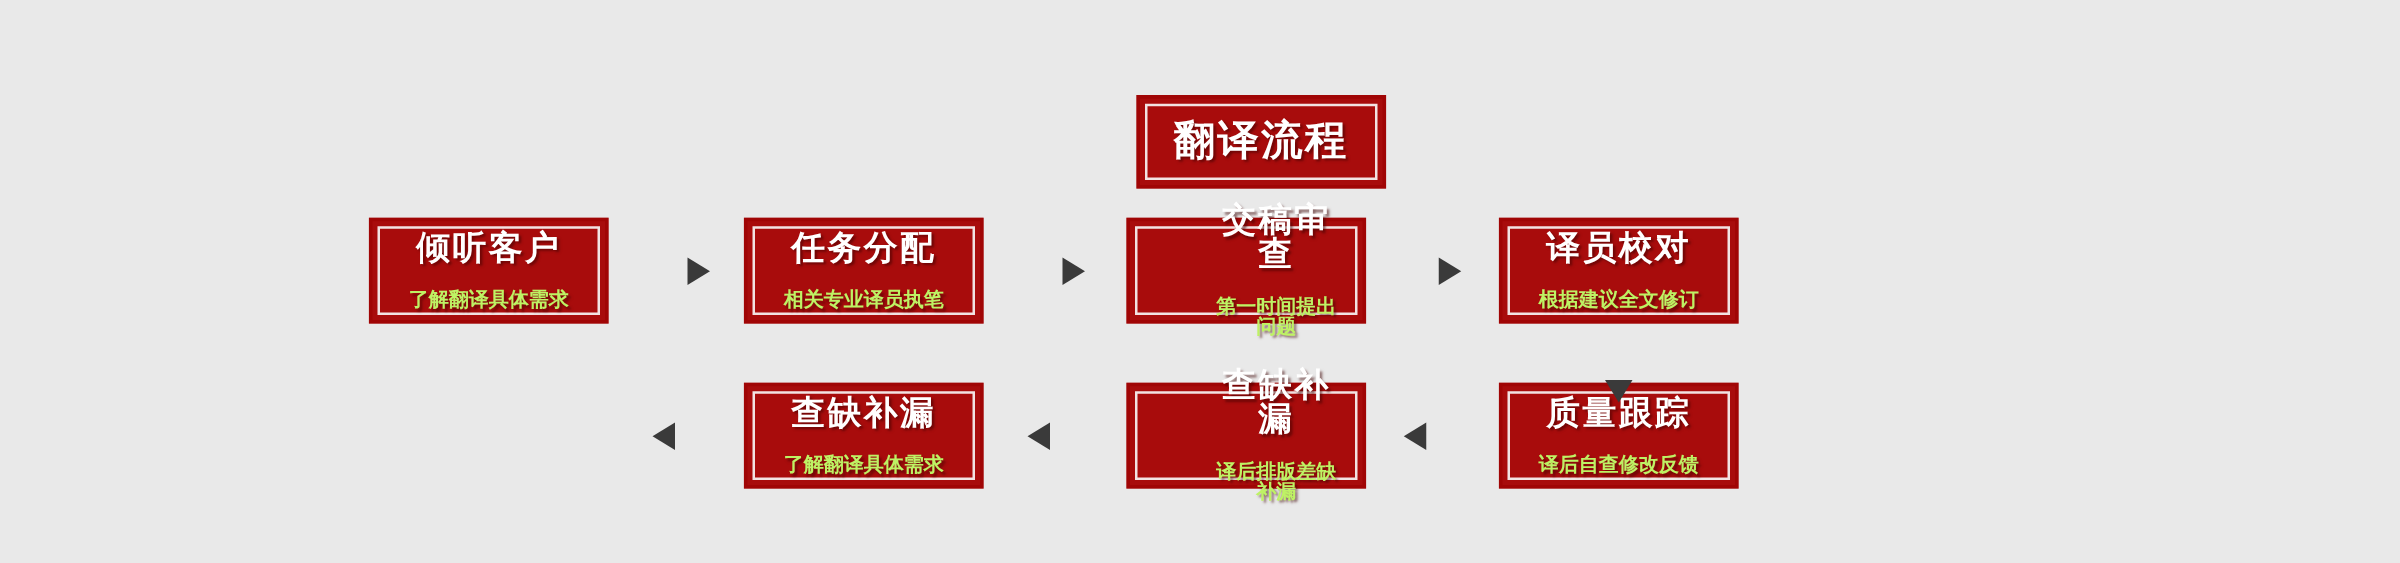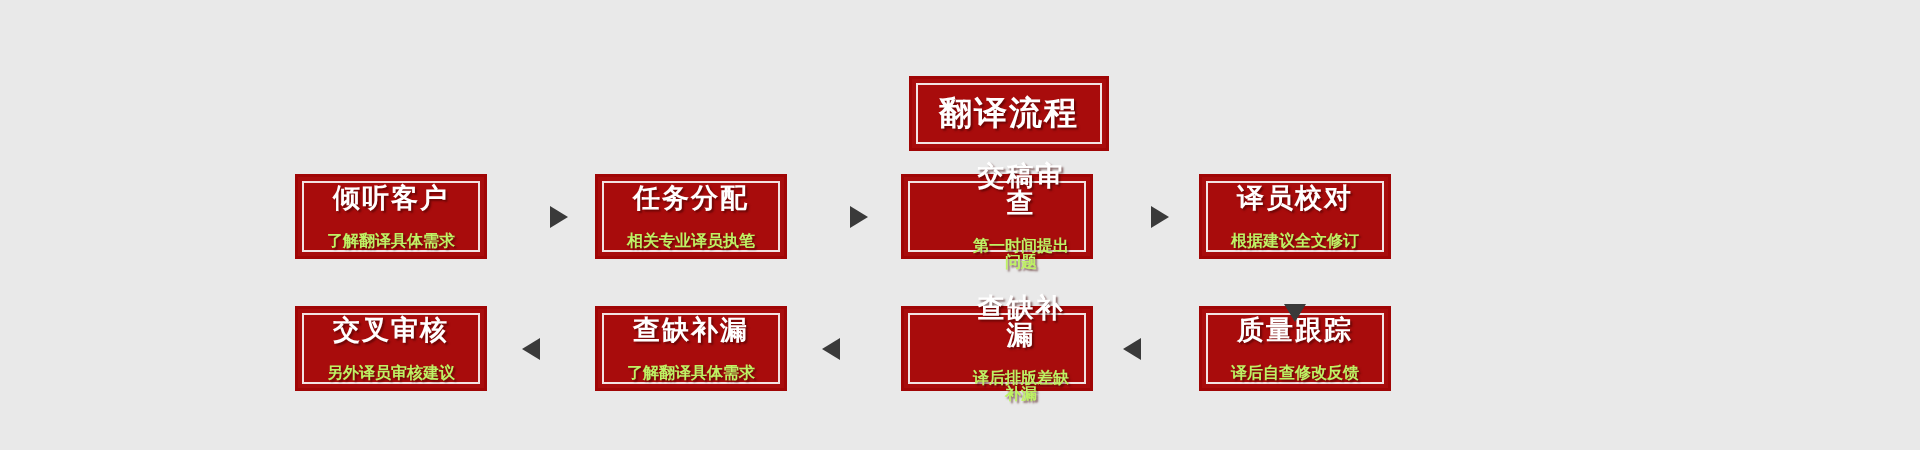--- a/index.html
+++ b/index.html
@@ -165,24 +165,20 @@
   <div class="node proc row2 col4">
     <span class="t1">质量跟踪</span>
     <span class="t2">译后自查修改反馈</span>
   </div>
 
   <div class="node proc row2 col2">
     <span class="t1">查缺补漏</span>
     <span class="t2">了解翻译具体需求</span>
   </div>
 
-  <div class="node proc row2 col1">
-    <span class="t1">交叉审核</span>
-    <span class="t2">另外译员审核建议</span>
-  </div>
 
   <div class="arrow-h right" id="arrow-1-2">
     <div class="shaft"></div>
     <div class="head"></div>
   </div>
 
   <div class="arrow-h right" id="arrow-2-3">
     <div class="shaft"></div>
     <div class="head"></div>
   </div>

